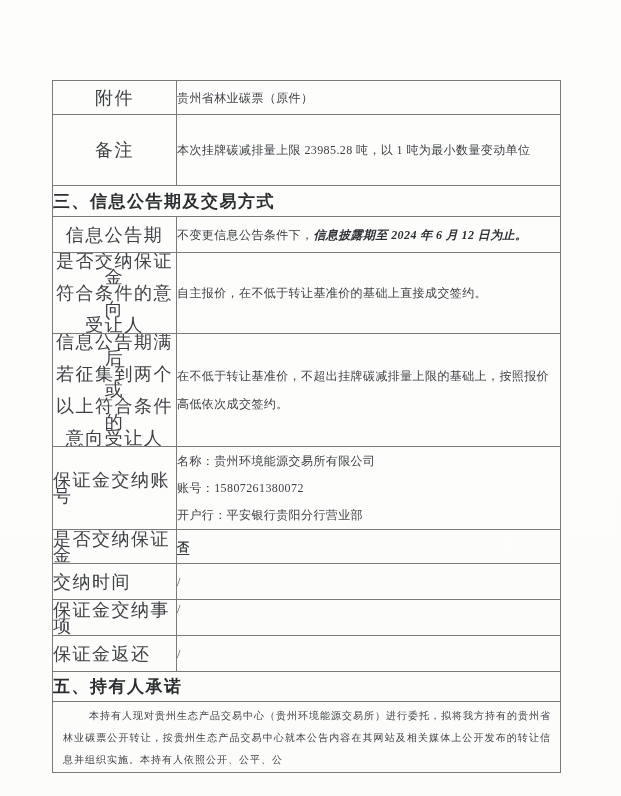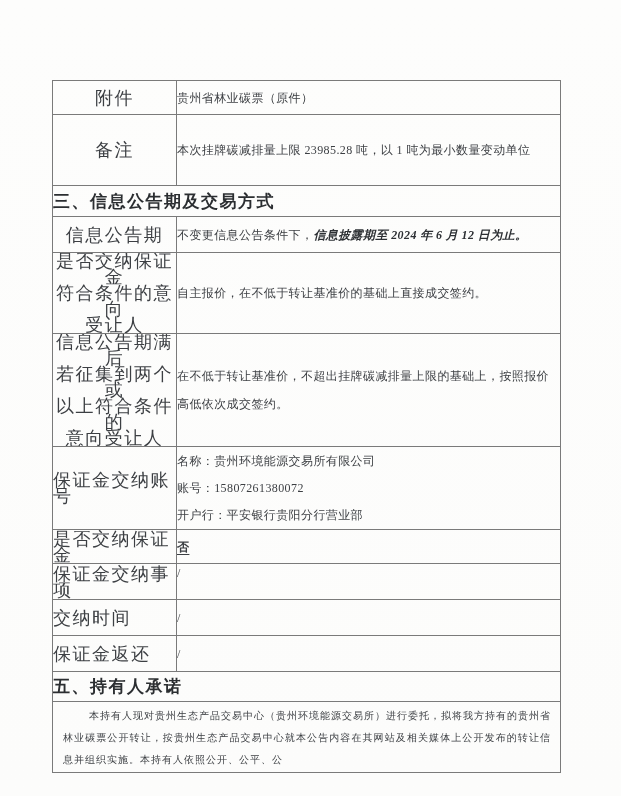--- a/index.html
+++ b/index.html
@@ -119,27 +119,27 @@
         </td>
       </tr>
 
       <tr>
         <td class="lab l" style="height:33px">是否交纳保证金</td>
         <td class="val"><span class="ul">否</span></td>
       </tr>
 
 
       <tr>
-        <td class="lab l" style="height:35px">保证金交纳事项</td>
-        <td class="val" style="vertical-align:top">/</td>
+        <td class="lab l" style="height:35px">交纳时间</td>
+        <td class="val">/</td>
       </tr>
 
       <tr>
-        <td class="lab l" style="height:35px">交纳时间</td>
-        <td class="val">/</td>
+        <td class="lab l" style="height:35px">保证金交纳事项</td>
+        <td class="val" style="vertical-align:top">/</td>
       </tr>
 
       <tr>
         <td class="lab l" style="height:35px">保证金返还</td>
         <td class="val">/</td>
       </tr>
 
       <tr class="sec">
         <td colspan="2" style="height:29px">五、持有人承诺</td>
       </tr>

